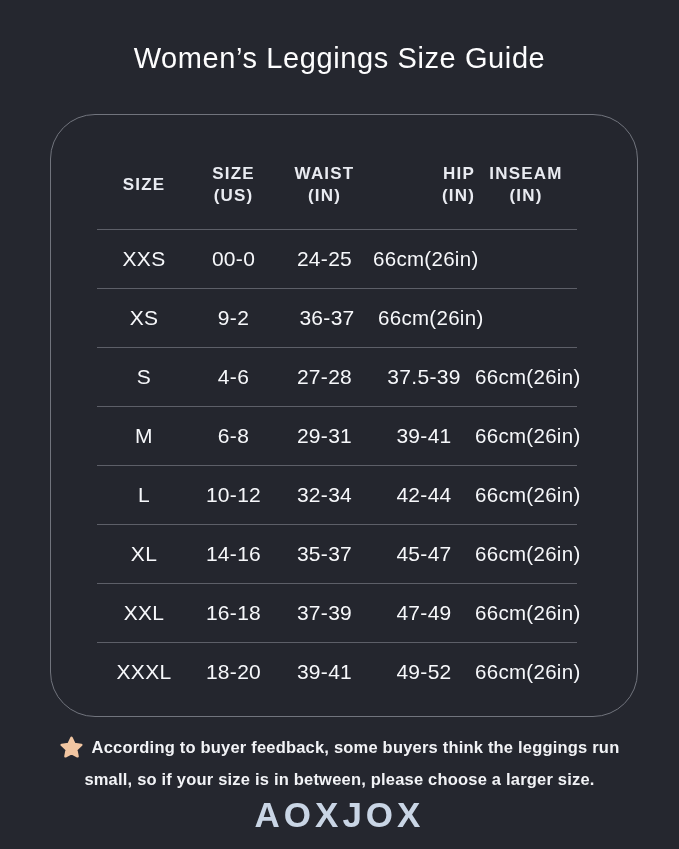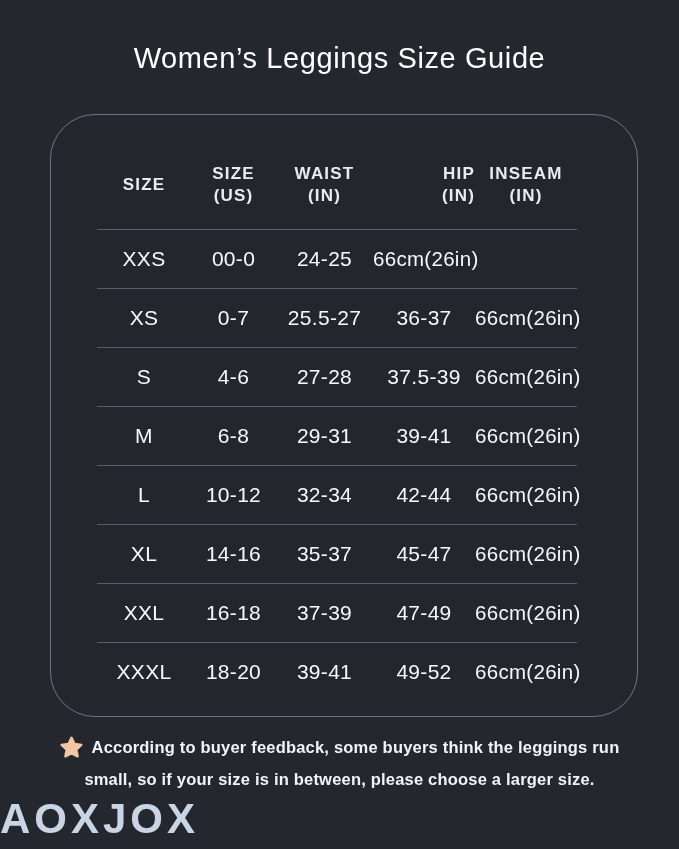--- a/index.html
+++ b/index.html
@@ -69,22 +69,22 @@
     font-size: 16.5px;
     line-height: 26px;
     letter-spacing: 0.2px;
   }
   .note-line1 {
     display: inline-flex; align-items: center; gap: 9px;
   }
   .star { width: 23px; height: 23px; flex: 0 0 auto; }
   .brand {
     position: absolute; top: 795px; left: 0; width: 100%;
-    text-align: left;
-    font-size: 42px; font-weight: 800;
+    text-align: center;
+    font-size: 35px; font-weight: 800;
     letter-spacing: 4px;
     color: #c9d5e5;
   }
 </style>
 </head>
 <body>
 
 <div class="title">Women’s Leggings Size Guide</div>
 
 <div class="panel">
@@ -116,22 +116,21 @@
           <div class="cell col1">XXS</div>
           <div class="cell col2">00-0</div>
           <div class="cell col3">24-25</div>
           <div class="cell col5 inseam">
             <span>66cm</span>
             <span>(26in)</span>
           </div>
         </div>
         <div class="trow">
           <div class="cell col1">XS</div>
-          <div class="cell col2">0-7</div>
-          <div class="cell col3">25.5-27</div>
+          <div class="cell col2">9-2</div>
           <div class="cell col4">36-37</div>
           <div class="cell col5 inseam">
             <span>66cm</span>
             <span>(26in)</span>
           </div>
         </div>
         <div class="trow">
           <div class="cell col1">S</div>
           <div class="cell col2">4-6</div>
           <div class="cell col3">27-28</div>

